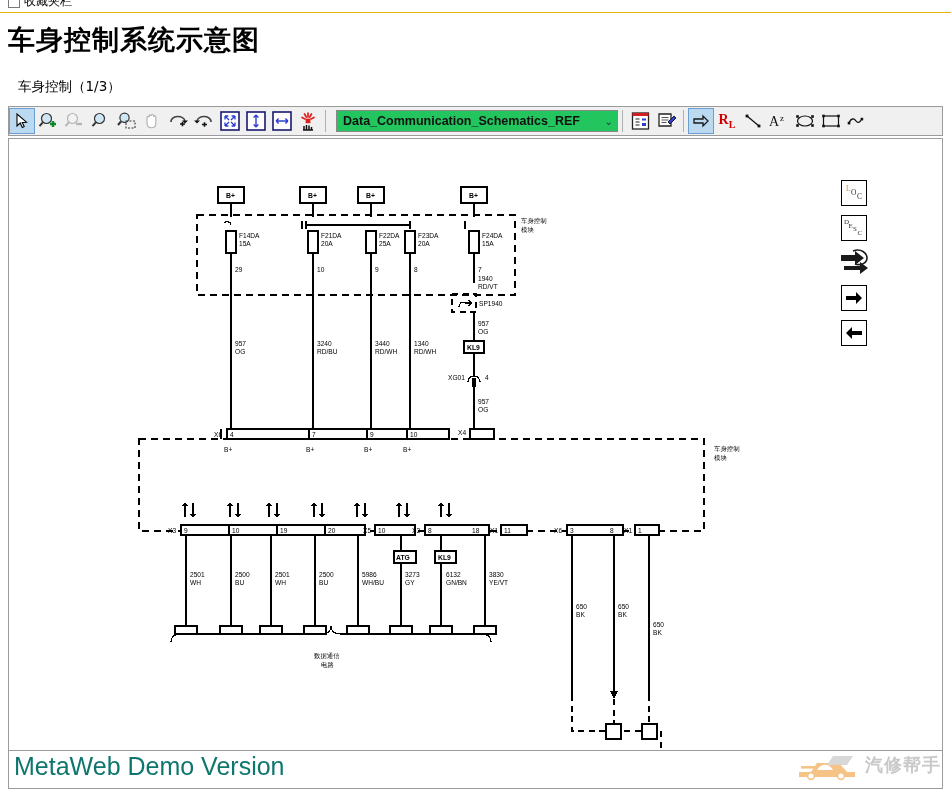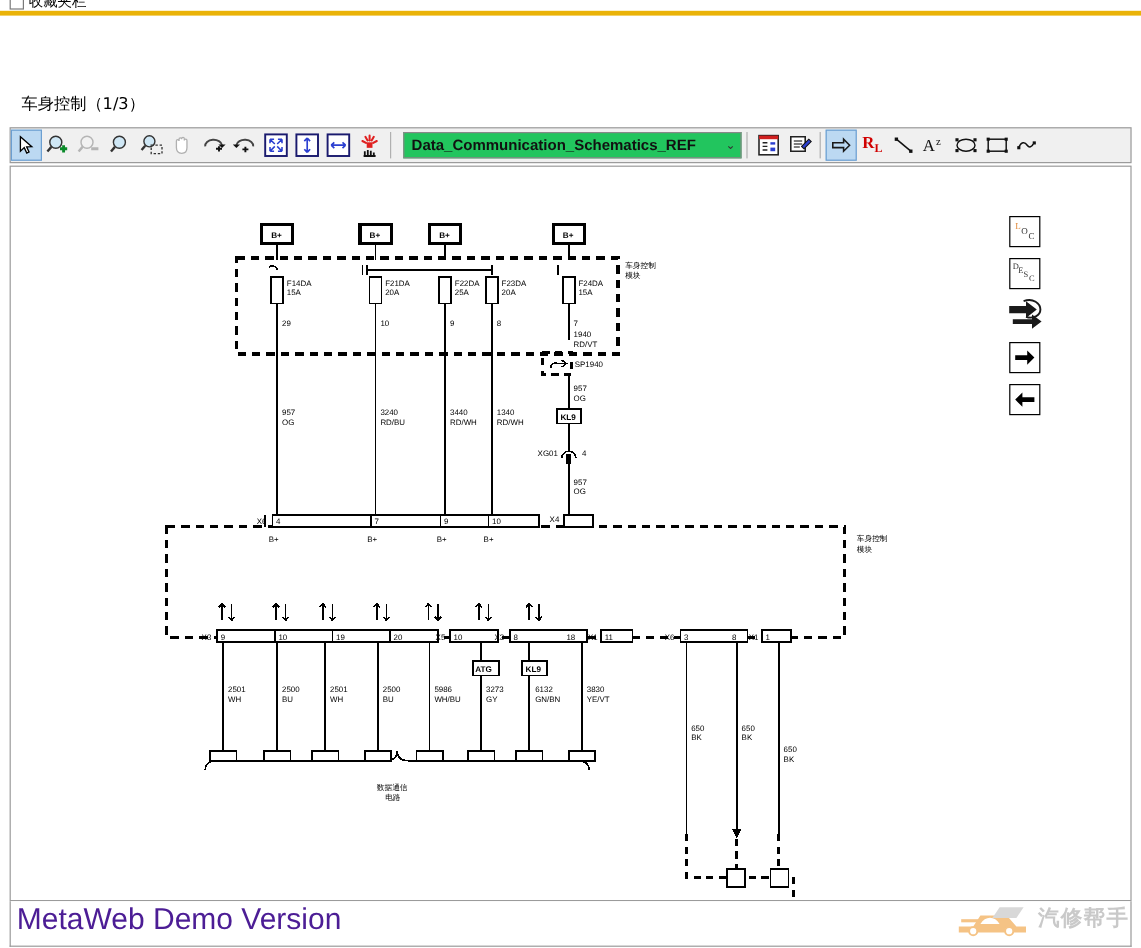--- a/index.html
+++ b/index.html
@@ -8,21 +8,21 @@
     width: 951px; height: 790px;
     background: #ffffff;
     font-family: "Liberation Sans", sans-serif;
     overflow: hidden;
   }
   #root { position: relative; width: 951px; height: 790px; background:#fff; }
 
   
   .topstrip {
     position: absolute; left: 0; top: 0; width: 951px; height: 13px;
-    overflow: hidden; border-bottom: 4px solid #eab308; background:#fff;
+    overflow: hidden; border-bottom: 1px solid #eab308; background:#fff;
   }
   .topstrip .cb {
     position: absolute; left: 8px; top: -4px;
     width: 12px; height: 12px; border: 1px solid #7a7a7a; background: #fff;
   }
   .topstrip .cblabel {
     position: absolute; left: 24px; top: -7px;
     font-size: 12px; color: #000; white-space: nowrap;
     font-family: "DejaVu Sans", sans-serif;
   }
@@ -94,21 +94,21 @@
   
   .footbar {
     position: absolute; left: 8px; top: 751px;
     width: 935px; height: 38px;
     border-left: 1px solid #9b9b9b; border-right:1px solid #9b9b9b;
     border-bottom: 1px solid #9b9b9b;
     background:#fff;
   }
   .watermark {
     position: absolute; left: 14px; top: 752px;
-    font-size: 25px; color: #4c1d95;
+    font-size: 25px; color: #0f766e;
     font-family: "Liberation Sans", sans-serif;
   }
   .logo-wrap {
     position:absolute; right: 10px; top: 748px;
     display:flex; align-items:center; gap:6px;
   }
   .logo-text {
     font-size: 18px; font-weight: bold; color: #c9c9c9;
     font-family: "DejaVu Sans", sans-serif; letter-spacing: 1px;
   }
@@ -116,20 +116,21 @@
 </head>
 <body>
 
 <div id="root">
 
   <div class="topstrip">
     <div class="cb"></div>
     <div class="cblabel">收藏夹栏</div>
   </div>
 
+  <div class="page-title">车身控制系统示意图</div>
   <div class="page-subtitle">车身控制（1/3）</div>
 
   <div class="toolbar">
 
     <div class="tb-btn sel">
       <svg width="18" height="18" viewBox="0 0 18 18">
         <path d="M4 2 L4 14 L7.2 11 L9.3 15.5 L11.2 14.6 L9.2 10.4 L13.5 10.2 Z" fill="#fff" stroke="#000" stroke-width="1.1"></path>
       </svg>
     </div>
 

